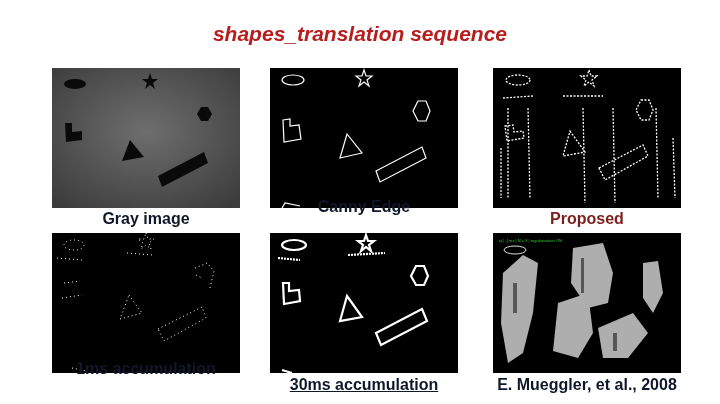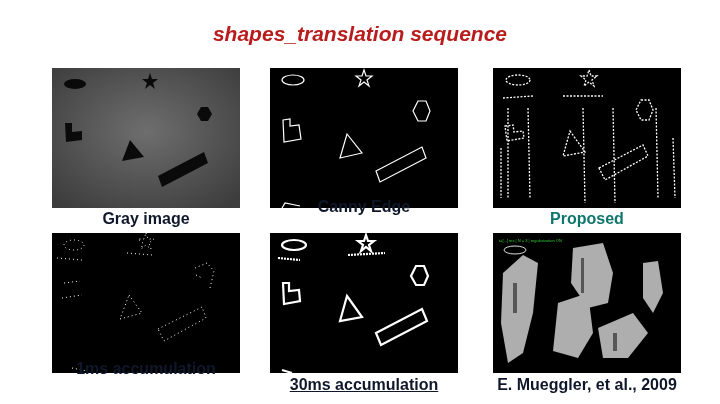--- a/index.html
+++ b/index.html
@@ -52,21 +52,21 @@
   <svg viewBox="0 0 188 140" fill="none" stroke="#fff" stroke-width="1.3" stroke-dasharray="2 1.5">
     <ellipse cx="25" cy="12" rx="12" ry="5"></ellipse>
     <polygon points="96,2 98,8 104,8 99,12 101,18 96,14 91,18 93,12 88,8 94,8"></polygon>
     <polygon points="148,32 156,32 160,42 156,52 148,52 143,42"></polygon>
     <path d="M12,58 L20,57 L21,64 L30,63 L31,70 L14,73 Z"></path>
     <polygon points="77,63 92,84 70,88"></polygon>
     <polygon points="106,100 150,77 155,88 112,112"></polygon>
     <path d="M10,30 L40,28 M15,40 L15,130 M35,40 L37,130 M70,28 L110,28 M90,40 L92,135 M120,40 L122,135 M163,40 L165,130 M180,70 L182,130 M8,80 L8,130"></path>
   </svg>
 </div>
-<div class="label" style="left:467px;top:210px;color:#0f766e;">Proposed</div>
+<div class="label" style="left:467px;top:210px;color:#7f1d1d;">Proposed</div>
 
 <div class="panel" style="left:52px;top:233px;">
   <svg viewBox="0 0 188 140" fill="none" stroke="#fff" stroke-width="1" stroke-dasharray="1 3">
     <ellipse cx="22" cy="12" rx="10" ry="5"></ellipse>
     <polygon points="94,0 96,6 102,6 97,10 99,16 94,12 89,16 91,10 86,6 92,6"></polygon>
     <path d="M5,25 L30,27 M12,50 L28,48 M10,65 L30,62 M75,20 L100,22"></path>
     <path d="M143,35 L155,30 L162,38 L158,55 M144,42 L150,45"></path>
     <polygon points="77,62 90,80 68,86"></polygon>
     <polygon points="106,96 150,74 154,85 112,108"></polygon>
     <path d="M20,135 L35,138"></path>
@@ -99,13 +99,13 @@
     </g>
     <g fill="#000" opacity="0.5">
       <rect x="20" y="50" width="4" height="30"></rect>
         <rect x="88" y="25" width="3" height="35"></rect>
         <rect x="120" y="100" width="4" height="18"></rect>
     </g>
     <ellipse cx="22" cy="17" rx="11" ry="4" fill="none" stroke="#ddd" stroke-width="1"></ellipse>
   </svg>
   <div class="overlay">t=[...] ms | N = 3 | regularization ON</div>
 </div>
-<div class="label" style="left:467px;top:376px;">E. Mueggler, et al., 2009</div>
+<div class="label" style="left:467px;top:376px;">E. Mueggler, et al., 2008</div>
 
 </body></html>

